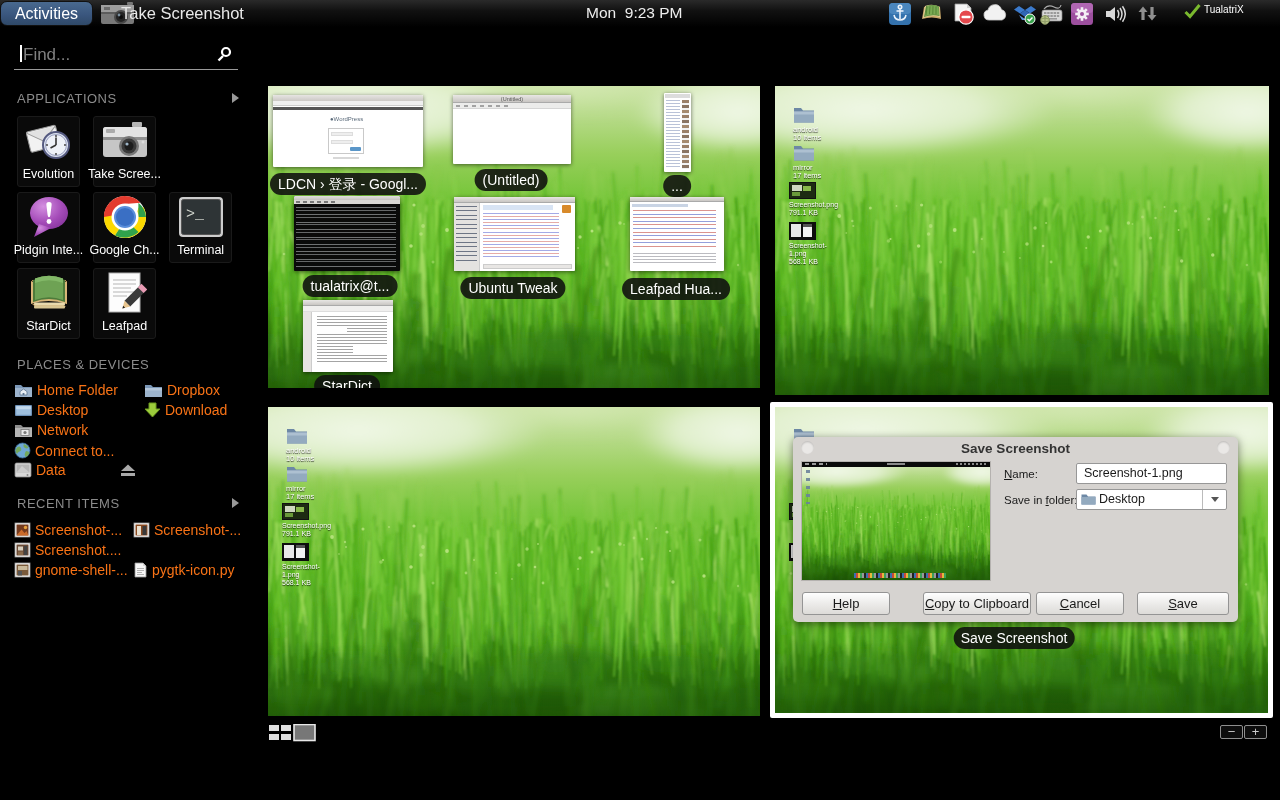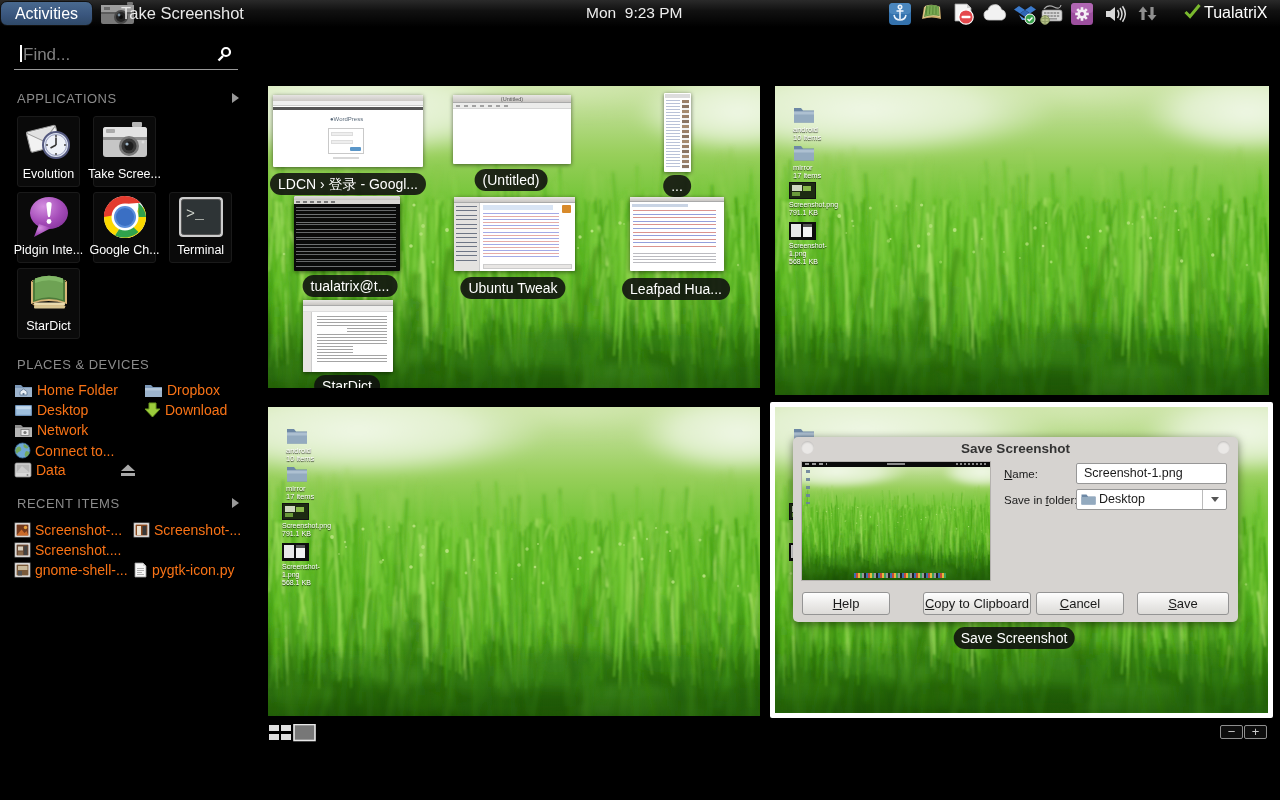--- a/index.html
+++ b/index.html
@@ -9,21 +9,21 @@
 #topbar { position:absolute; left:0; top:0; width:1280px; height:27px;
   background:linear-gradient(180deg,#2a2a2a 0%,#111 40%,#000 100%); }
 #actbtn { position:absolute; left:0; top:1px; width:93px; height:25px;
   background:linear-gradient(180deg,#49698f 0%,#3a567e 55%,#2f4968 100%);
   border:1px solid #111; border-radius:7px; color:#fff; font-size:16px;
   text-align:center; line-height:23px; }
 #tsicon { position:absolute; left:100px; top:1px; }
 #tstitle { position:absolute; left:121px; top:4px; color:#e8e8e8; font-size:16.5px; }
 #clock { position:absolute; left:586px; top:4px; color:#eee; font-size:15.5px; }
 .tray { position:absolute; top:3px; }
-#uname { position:absolute; left:1204px; top:4px; color:#fff; font-size:16px; }
+#uname { position:absolute; left:1204px; top:4px; color:#fff; font-size:10px; }
 
 #findtxt { position:absolute; left:23px; top:45px; color:#808080; font-size:17px; }
 #cursor { position:absolute; left:20px; top:45px; width:2px; height:17px; background:#fff; }
 #findline { position:absolute; left:14px; top:69px; width:224px; height:1px; background:#9a9a9a; }
 .shead { position:absolute; color:#8b8b8b; font-size:13px; letter-spacing:0.5px; }
 .sarrow { position:absolute; width:0; height:0; border-left:7px solid #999;
   border-top:5px solid transparent; border-bottom:5px solid transparent; }
 .appcell { position:absolute; width:63px; height:71px; background:#0a0a0a;
   border:1px solid #1a1a1a; border-radius:3px; }
 .appcell .ic { position:absolute; left:50%; top:26px; transform:translate(-50%,-50%); }
@@ -291,20 +291,40 @@
  <path d="M7 10 Q23 4 39 10 L39 32 Q23 26 7 32 Z" fill="#4d7a3a"></path>
  <path d="M9 8.5 Q23 3 37 8.5 L37 30 Q23 24.5 9 30 Z" fill="#6ea254"></path>
  <path d="M9 8.5 Q23 3 37 8.5 L37 13 Q23 7.5 9 13 Z" fill="#83b968"></path>
  <path d="M5 12 L7 10 M41 12 L39 10" stroke="#b59055" stroke-width="1"></path>
  <rect x="8" y="32.5" width="31" height="3" rx="1" fill="#e8d9ad"></rect>
  <rect x="8" y="35.5" width="31" height="3" rx="1" fill="#d9c693"></rect>
 </svg></span>
       <span class="lb">StarDict</span>
     </div>
 
+<div class="appcell" style="left:93px;top:268px">
+      <span class="ic">
+<svg width="44" height="46" viewBox="0 0 44 46">
+ <rect x="6" y="3" width="31" height="39" fill="#fdfdfd" stroke="#b0b0b0" stroke-width="1"></rect>
+ <g stroke="#c9c9c9" stroke-width="1.4">
+  <line x1="10" y1="10" x2="33" y2="10"></line>
+            <line x1="10" y1="14" x2="33" y2="14"></line>
+  <line x1="10" y1="18" x2="28" y2="18"></line>
+            <line x1="10" y1="22" x2="33" y2="22"></line>
+  <line x1="10" y1="26" x2="24" y2="26"></line>
+ </g>
+ <g transform="rotate(45 30 28)">
+  <rect x="26" y="14" width="8" height="22" fill="#3a3a3a"></rect>
+  <rect x="26" y="12" width="8" height="5" fill="#e89bb4"></rect>
+  <path d="M26 36 L30 43 L34 36 Z" fill="#e8c58e"></path>
+  <path d="M28.6 40.5 L30 43 L31.4 40.5 Z" fill="#222"></path>
+ </g>
+</svg></span>
+      <span class="lb">Leafpad</span>
+    </div>
 
 <div class="shead" style="left:17px;top:357px">PLACES &amp; DEVICES</div>
 
 <div class="pitem" style="left:14px;top:382px"><svg width="19" height="15" viewBox="0 0 19 15">
         <path d="M1 2 h6 l2 2 h9 v10 h-17Z" fill="#7b97b7"></path>
         <rect x="1" y="5" width="17" height="9" fill="#9db4cd"></rect>
         <path d="M6 12 v-3.4 l3.5-2.6 l3.5 2.6 V12 Z" fill="#e8eef4" stroke="#5a7491" stroke-width="0.8"></path>
         <rect x="8.6" y="10" width="1.8" height="2" fill="#5a7491"></rect>
       </svg>Home Folder</div>
 <div class="pitem" style="left:144px;top:382px"><svg width="19" height="15" viewBox="0 0 19 15">

